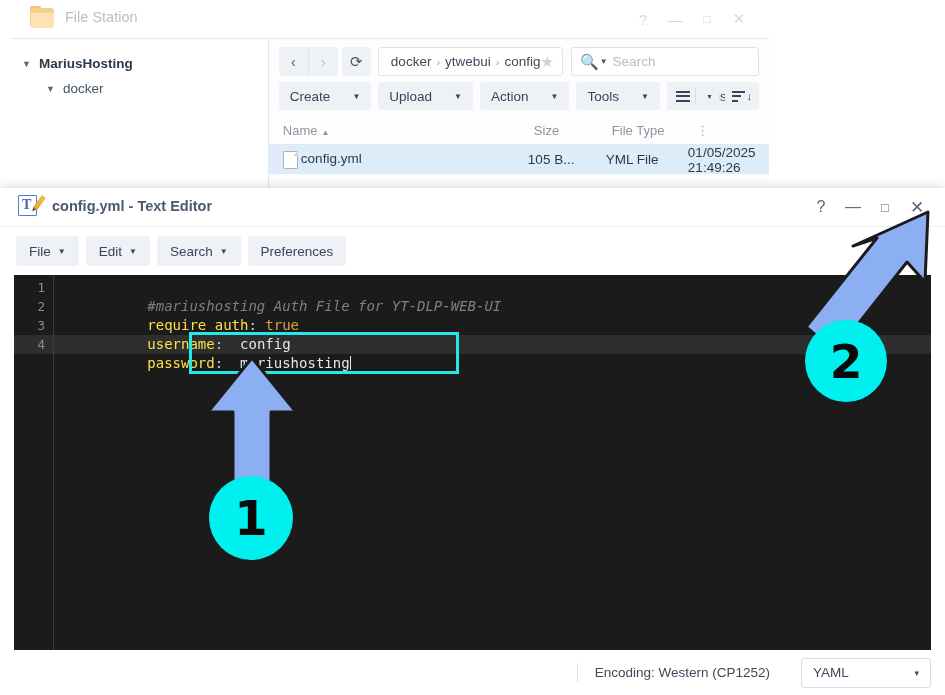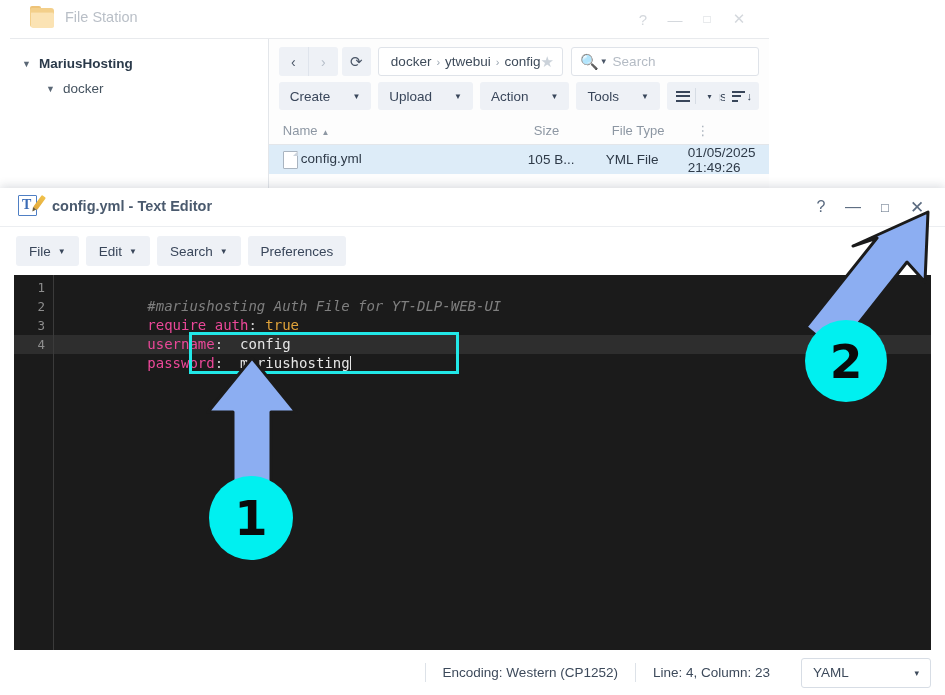--- a/index.html
+++ b/index.html
@@ -341,21 +341,21 @@
     position: relative;
   }
   .cline {
     height: 19px; line-height: 19px;
     font-size: 14px;
     padding-left: 9px;
     white-space: pre;
   }
   .cline.active { background: #2e2e2e; }
   .tok-comment { color: #7f7f7f; font-style: italic; }
-  .tok-key { color: #ec4899; margin-top: 23px; }
+  .tok-key { color: #fde047; margin-top: 23px; }
   .tok-colon { color: #cfcfcf; }
   .tok-bool { color: #e0a33a; }
   .tok-val { color: #e6e6e6; }
   .caret-bar {
     display: inline-block;
     width: 1.5px; height: 14px;
     background: #e6e6e6;
     vertical-align: -2px;
   }
 
@@ -599,21 +599,20 @@
         </div>
         <div class="cline active">
           <span class="tok-key">password</span><span class="tok-colon">:</span>  <span class="tok-val">mariushosting</span><span class="caret-bar"></span>
         </div>
         <div class="hl-box"></div>
       </div>
     </div>
 
     <div class="te-statusbar">
       <div class="sb-item">Encoding: Western (CP1252)</div>
-      <div class="sb-item">Line: 4, Column: 23</div>
       <div class="sb-select">
         <span>YAML</span>
         <span class="chev">▾</span>
       </div>
     </div>
   </div>
 
   <svg class="ann-svg" viewBox="0 0 945 695">
 
     <polygon points="252,358 296,412 271,412 271,520 233,520 233,412 208,412" fill="#8CAEF2" stroke="#1b1b1b" stroke-width="3" stroke-linejoin="round"></polygon>

